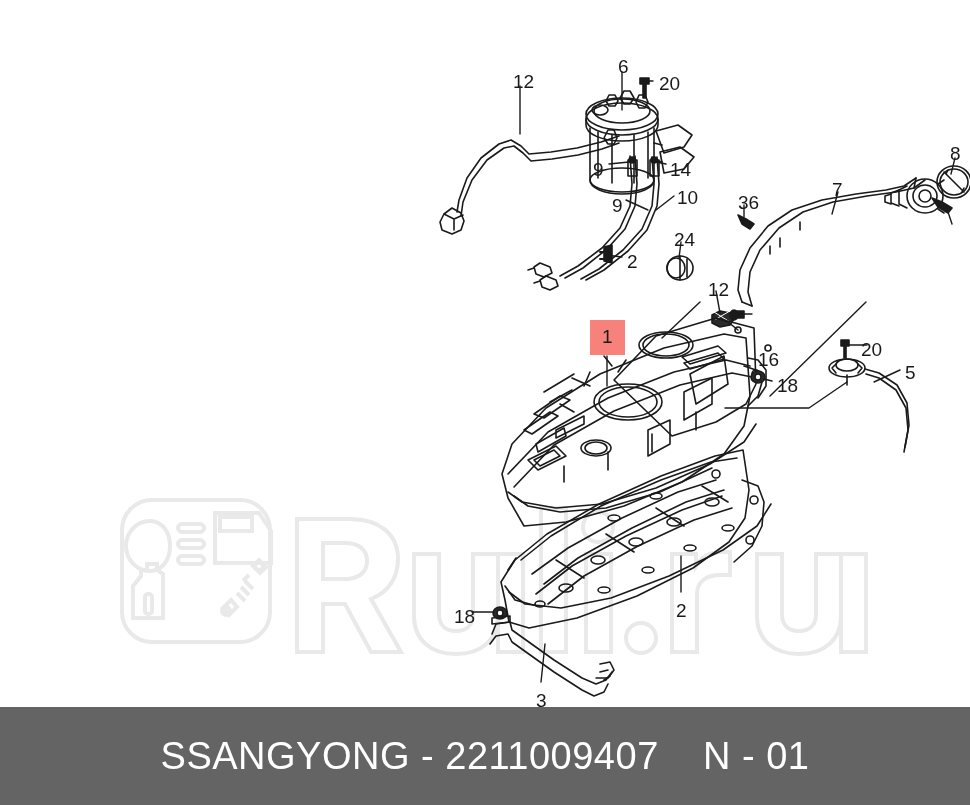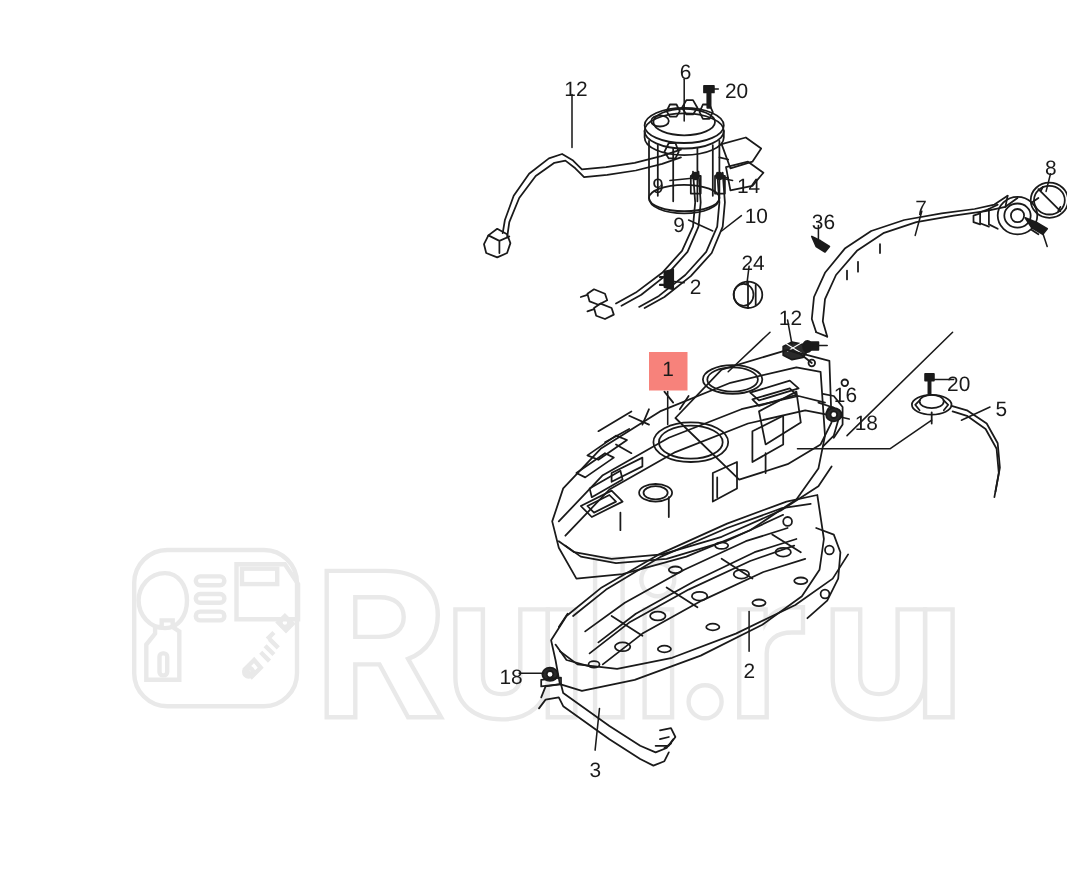--- a/index.html
+++ b/index.html
@@ -400,14 +400,17 @@
         <div class="callout" style="left: 861px; top: 340px;">20</div>
         <div class="callout" style="left: 905px; top: 363px;">5</div>
         <div class="callout" style="left: 777px; top: 376px;">18</div>
         <div class="callout" style="left: 676px; top: 601px;">2</div>
         <div class="callout" style="left: 454px; top: 607px;">18</div>
         <div class="callout" style="left: 536px; top: 691px;">3</div>
       </div>
 
   </div>
 
+  <div id="footer-bar" style="background: rgb(100, 100, 100);">
+    <span id="footer-text" style="color: rgb(255, 255, 255);">SSANGYONG - 2211009407    N - 01</span>
+  </div>
 
 </div>
 
 </body></html>

